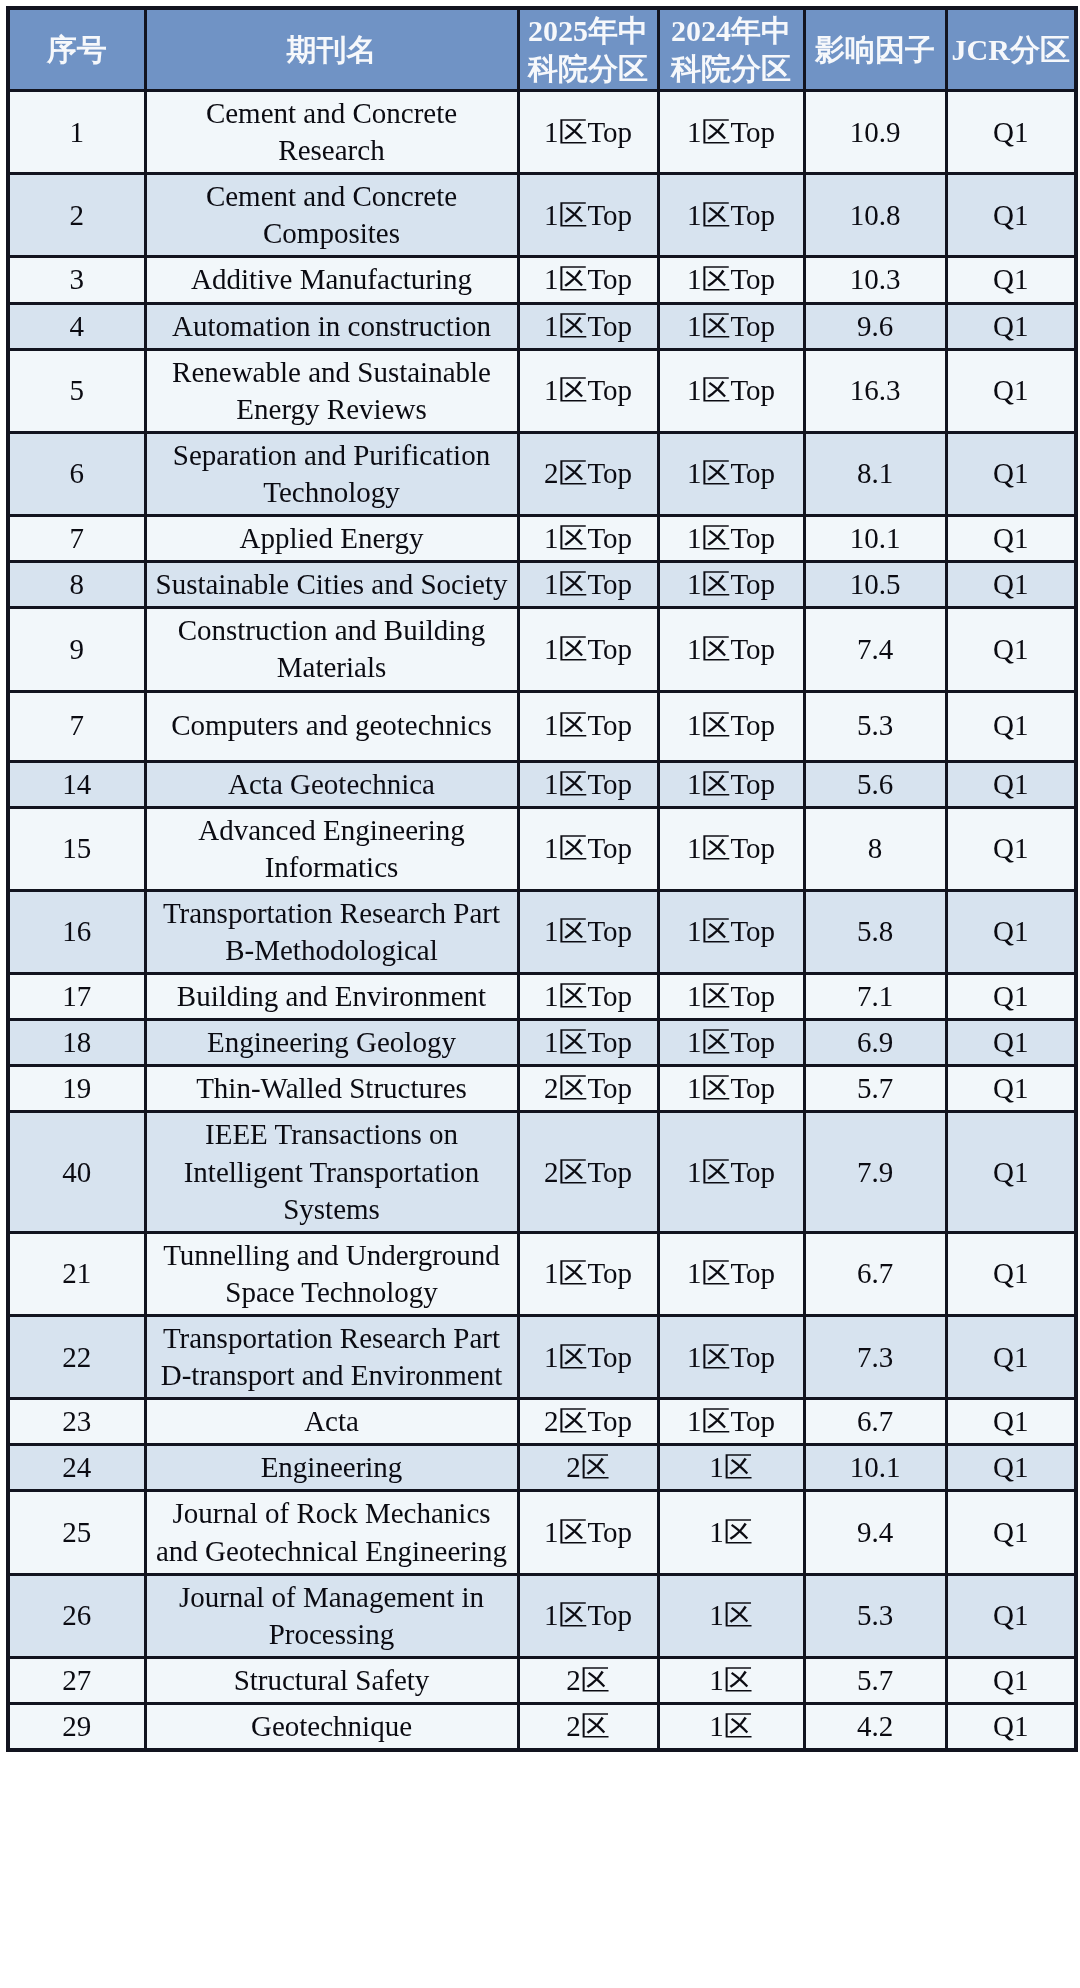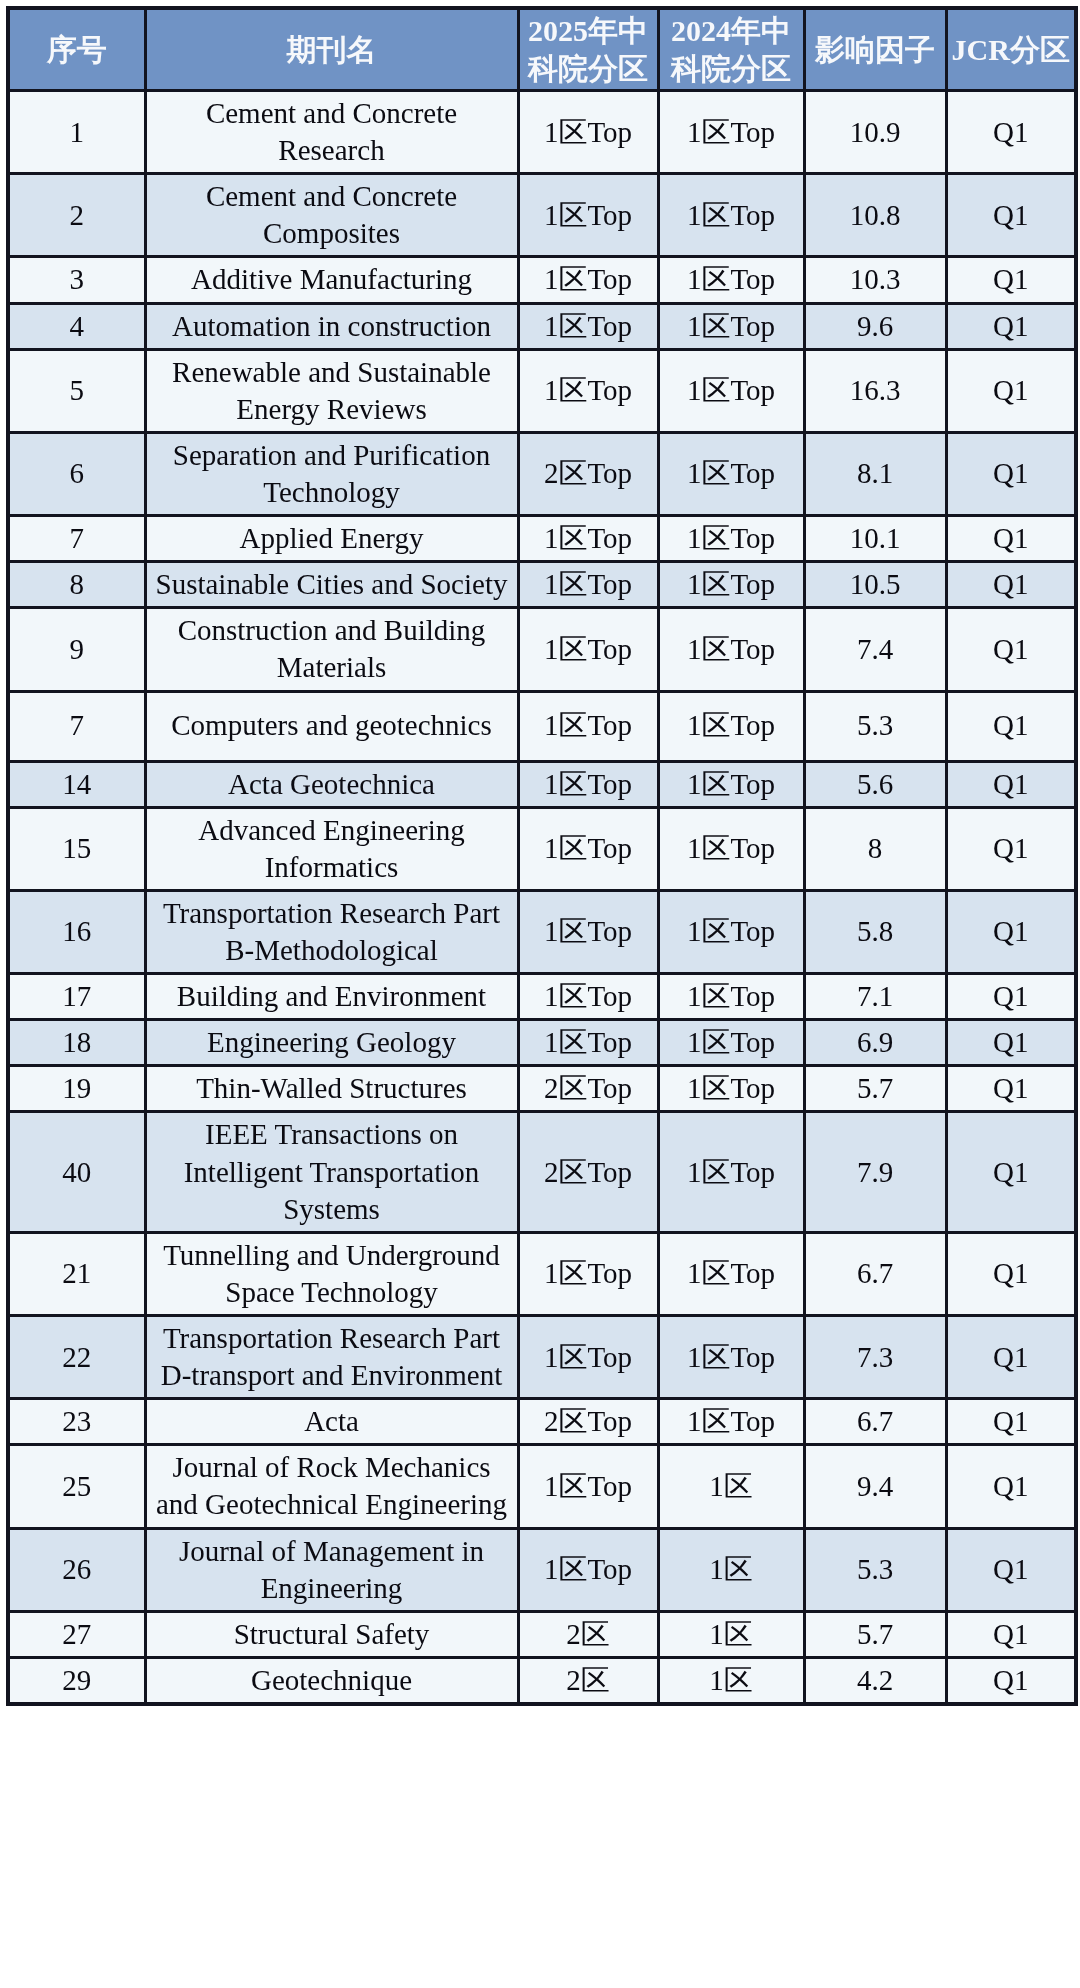--- a/index.html
+++ b/index.html
@@ -234,31 +234,39 @@
           <td>Q1</td>
         </tr>
         <tr class="odd">
           <td>23</td>
           <td>Acta</td>
           <td>2区Top</td>
           <td>1区Top</td>
           <td>6.7</td>
           <td>Q1</td>
         </tr>
+        <tr class="even">
+          <td>24</td>
+          <td>Engineering</td>
+          <td>2区</td>
+          <td>1区</td>
+          <td>10.1</td>
+          <td>Q1</td>
+        </tr>
         <tr class="odd">
           <td>25</td>
           <td>Journal of Rock Mechanics and Geotechnical Engineering</td>
           <td>1区Top</td>
           <td>1区</td>
           <td>9.4</td>
           <td>Q1</td>
         </tr>
         <tr class="even">
           <td>26</td>
-          <td>Journal of Management in Engineering</td>
+          <td>Journal of Management in Processing</td>
           <td>1区Top</td>
           <td>1区</td>
           <td>5.3</td>
           <td>Q1</td>
         </tr>
         <tr class="odd">
           <td>27</td>
           <td>Structural Safety</td>
           <td>2区</td>
           <td>1区</td>

